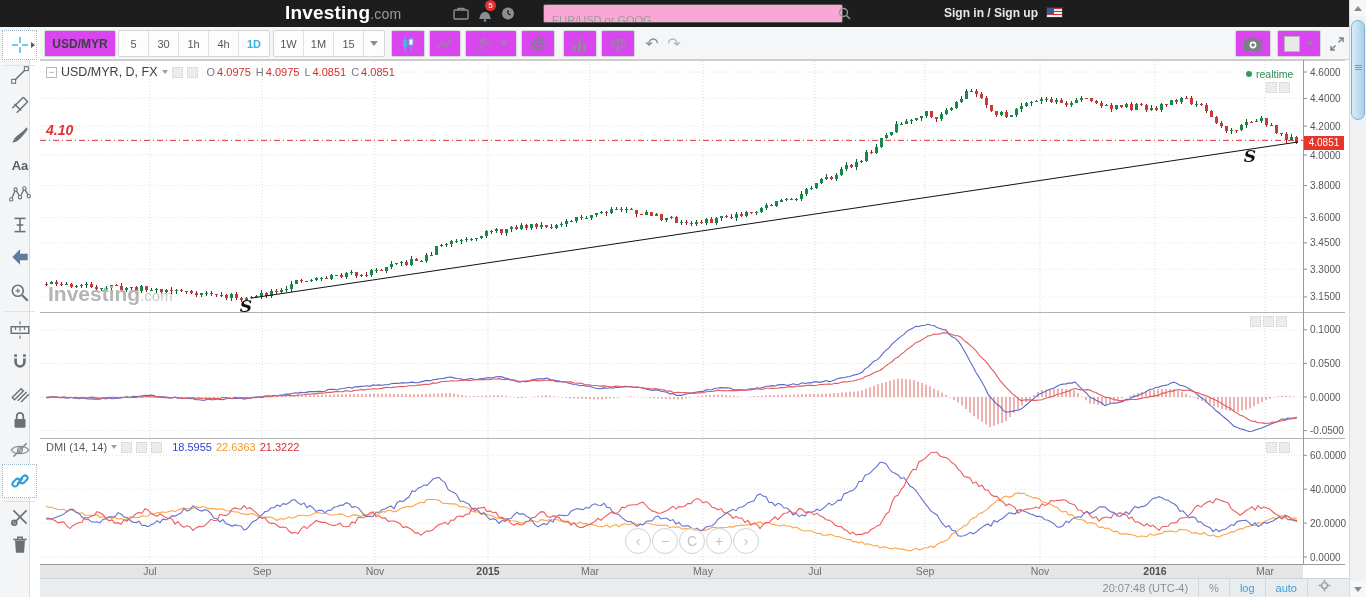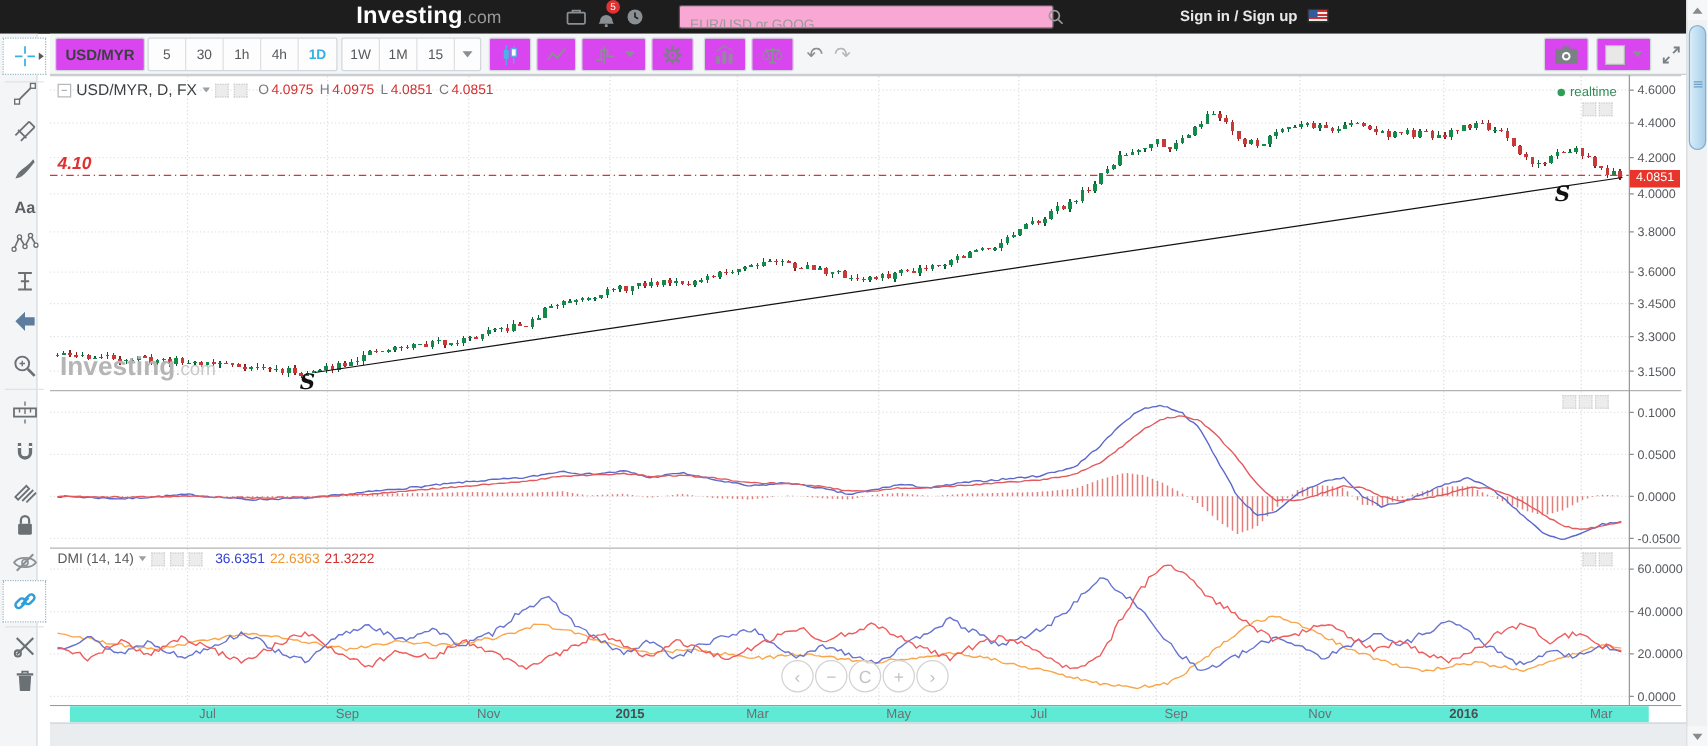--- a/index.html
+++ b/index.html
@@ -75,21 +75,21 @@
     font-size:17px; color:#111; transform:translate(-50%,-50%); }
   #ann-lab { position:absolute; left:6px; top:62px; font-size:14px; font-weight:bold; font-style:italic; color:#e03131; }
   #ptag { position:absolute; left:1264px; width:40px; height:14px; background:#e8352b; color:#fff;
     font-size:10px; line-height:14px; text-align:center; }
   .iconrow { position:absolute; display:flex; gap:2px; }
   #navctl { position:absolute; left:585px; top:468px; display:flex; gap:1px; }
   .navb { width:26px; height:26px; border:1.5px solid #d2d2d2; border-radius:50%; background:rgba(255,255,255,.55);
     color:#c3c3c3; font-size:14px; display:flex; align-items:center; justify-content:center; cursor:pointer; }
 
   
-  #xrow { position:absolute; left:56px; top:565px; width:1263px; height:13px; background:#5eead4; }
+  #xrow { position:absolute; left:40px; top:565px; width:1263px; height:13px; background:#e5e5e5; }
   .xlab { position:absolute; top:0; transform:translateX(-50%); font-size:10.5px; color:#6b7075; }
   .xlab.bold { font-weight:bold; color:#4c5054; }
 
   
   #bbar { position:absolute; left:40px; top:578px; width:1309px; height:19px; background:#e9edf0;
     border-top:1px solid #cfd4d8; }
   #ranges { position:absolute; left:4px; top:0; display:flex; height:18px; border-left:1px solid #d3d8db; }
   .rng { width:33px; text-align:center; font-size:11px; color:#7c8287; line-height:18px;
     border-right:1px solid #d3d8db; cursor:pointer; }
   #bright { position:absolute; right:8px; top:0; display:flex; align-items:center; height:18px; }
@@ -1003,21 +1003,21 @@
         <span class="mini"></span>
         <span class="mini"></span>
       </div>
 
     <div class="ovl legend" style="left:6px;top:381px">
       <span>DMI (14, 14)</span>
       <span class="lg-caret"></span>
       <span class="mini"></span>
       <span class="mini"></span>
       <span class="mini"></span>
-      <span class="blue" style="margin-left:6px">36.6351</span>
+      <span class="blue" style="margin-left:6px">18.5955</span>
       <span class="orange">22.6363</span>
       <span class="red">21.3222</span>
     </div>
     <div class="iconrow" style="left:1226px;top:382px">
         <span class="mini"></span>
         <span class="mini"></span>
       </div>
 
     <div id="navctl">
       <div class="navb">‹</div>
@@ -1036,20 +1036,35 @@
       <span class="xlab" style="left: 550px;">Mar</span>
       <span class="xlab" style="left: 663px;">May</span>
       <span class="xlab" style="left: 775px;">Jul</span>
       <span class="xlab" style="left: 885px;">Sep</span>
       <span class="xlab" style="left: 1000px;">Nov</span>
       <span class="xlab bold" style="left: 1115px;">2016</span>
       <span class="xlab" style="left: 1225px;">Mar</span>
     </div>
 
   <div id="bbar">
+    <div id="bright">
+      <span class="it first">20:07:48 (UTC-4)</span>
+      <span class="it">%</span>
+      <span class="it on">log</span>
+      <span class="it on">auto</span>
+      <span class="it"><svg width="13" height="13" viewBox="0 0 18 18">
+            <circle cx="9" cy="9" r="4" fill="none" stroke="#9aa0a5" stroke-width="2"></circle>
+            <g stroke="#9aa0a5" stroke-width="2.2">
+              <line x1="9" y1="1" x2="9" y2="4"></line>
+              <line x1="9" y1="14" x2="9" y2="17"></line>
+              <line x1="1" y1="9" x2="4" y2="9"></line>
+              <line x1="14" y1="9" x2="17" y2="9"></line>
+            </g>
+          </svg></span>
+    </div>
   </div>
 
   <div id="sbar">
     <div class="sb-btn" style="top:0">
         <span class="tri-up"></span>
       </div>
     <div id="sb-thumb"></div>
     <div class="sb-btn" style="bottom:0;top:auto">
         <span class="tri-dn"></span>
       </div>

